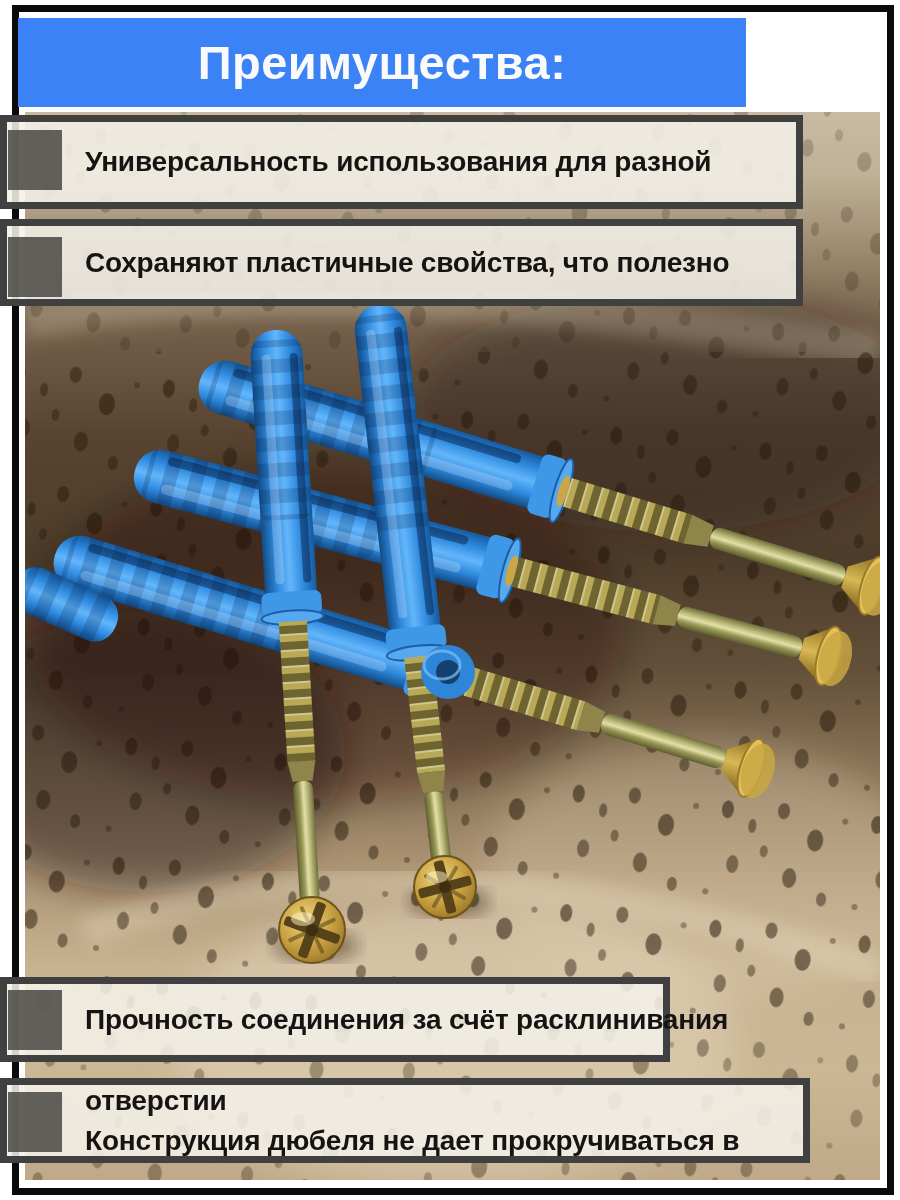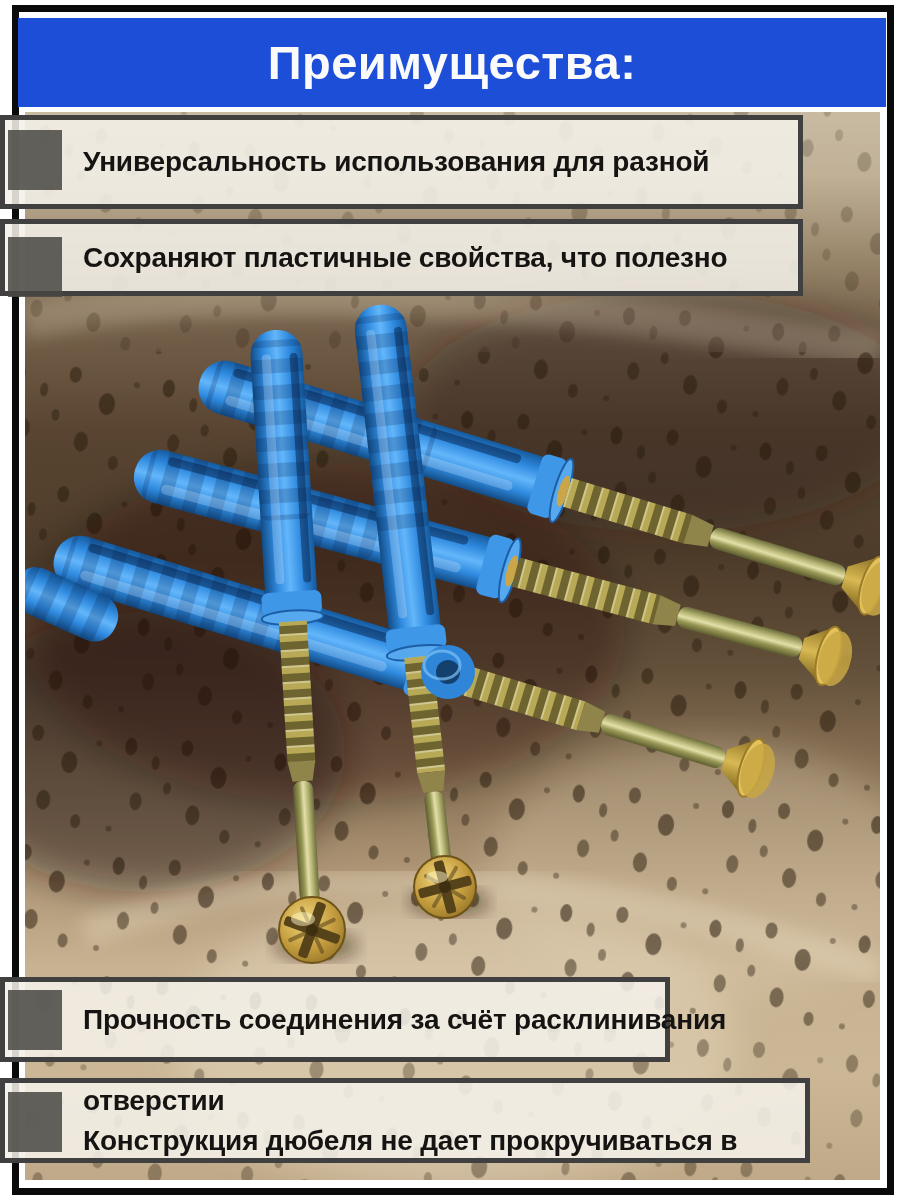--- a/index.html
+++ b/index.html
@@ -6,43 +6,43 @@
   body{
     width:900px;height:1200px;position:relative;overflow:hidden;
     background:#ffffff;
     font-family:"Liberation Sans", sans-serif;
   }
   .frame{
     position:absolute;left:12px;top:5px;width:882px;height:1190px;
     box-sizing:border-box;border:7px solid #0a0a0a;z-index:1;
   }
   .header-bar{
-    position:absolute;left:18px;top:18px;width:868px;height:89px;
-    background:#1d4ed8;z-index:2;
+    position:absolute;left:18px;top:18px;width:728px;height:89px;
+    background:#3b82f6;z-index:2;
     display:flex;align-items:center;justify-content:center;
   }
   .header-bar h1{
     margin:0;color:#fafafa;font-size:47px;font-weight:bold;letter-spacing:.5px;
   }
   .photo{
     position:absolute;left:25px;top:112px;width:855px;height:1068px;z-index:3;
   }
   .card{
     position:absolute;left:0;box-sizing:border-box;z-index:4;
     background:rgba(244,240,232,0.88);
-    border:5px solid #404040;
+    border:7px solid #404040;
     display:flex;flex-direction:column;justify-content:center;
     padding-left:78px;padding-right:6px;
   }
   .card .ln{
     color:#161412;font-size:28px;font-weight:bold;line-height:40px;
     letter-spacing:-0.2px;white-space:nowrap;
   }
   .card1{top:115px;width:803px;height:94px;}
-  .card2{top:219px;width:803px;height:77px;}
+  .card2{top:219px;width:803px;height:87px;}
   .card3{top:977px;width:670px;height:85px;}
   .card4{top:1078px;width:810px;height:85px;}
   .marker{
     position:absolute;left:8px;width:54px;height:60px;z-index:5;
     background:rgba(72,70,66,0.85);
   }
   .m1{top:130px;} .m2{top:237px;} .m3{top:990px;} .m4{top:1092px;}
 </style>
 </head>
 <body>

